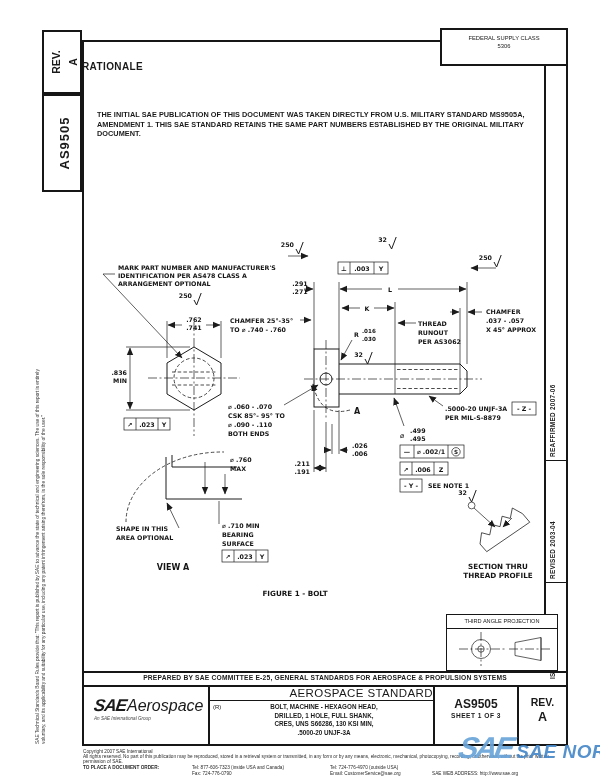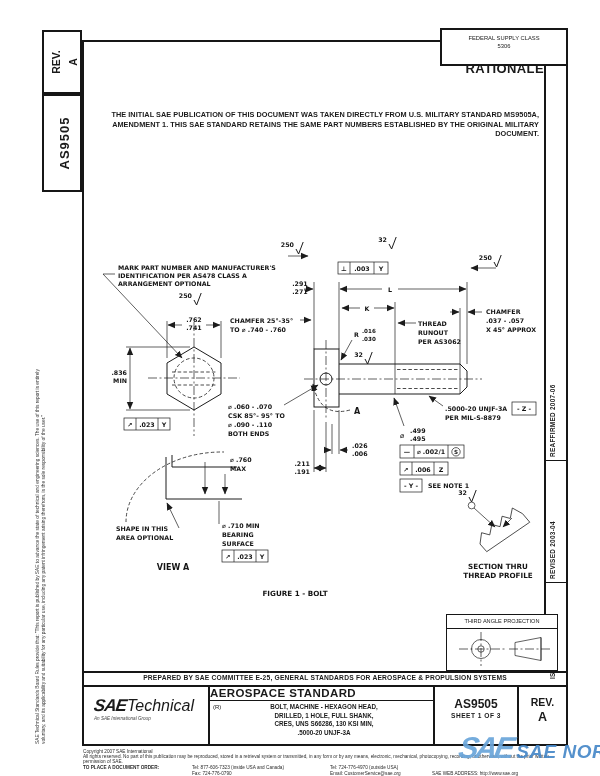--- a/index.html
+++ b/index.html
@@ -7,26 +7,26 @@
         font-family:"Liberation Sans","DejaVu Sans",sans-serif;color:#1a1a1a;}
   .abs{position:absolute;}
   .line{position:absolute;background:#161616;}
   .box{position:absolute;border:2px solid #161616;box-sizing:border-box;background:#fff;}
   .v-rot{position:absolute;transform:rotate(-90deg);transform-origin:0 0;}
   .tiny{font-size:4.8px;line-height:5.6px;color:#3a3a3a;}
   .margin-note{font-size:6.4px;font-weight:bold;letter-spacing:.3px;white-space:nowrap;color:#222;}
   .tab-rev{font-size:10.5px;font-weight:bold;text-align:center;line-height:17px;padding-top:2px;}
   .tab-doc{font-size:13px;font-weight:bold;text-align:center;line-height:38px;letter-spacing:1px;}
   .fsc{font-size:5.8px;text-align:center;line-height:7.5px;padding-top:5px;color:#222;}
-  .rat-head{font-size:13px;font-weight:600;text-align:right;letter-spacing:.4px;}
+  .rat-head{font-size:10px;font-weight:600;text-align:left;letter-spacing:.4px;}
   .para{font-size:7.3px;line-height:9.6px;letter-spacing:.05px;}
-  .b{font-weight:bold;text-align:right;}
+  .b{font-weight:bold;}
   .prep{font-size:6.7px;font-weight:600;text-align:center;letter-spacing:.2px;}
   .proj-label{font-size:5.6px;text-align:center;line-height:13px;border-bottom:1.5px solid #161616;}
-  .tb-type{font-size:11.5px;font-weight:bold;text-align:left;letter-spacing:.4px;}
+  .tb-type{font-size:11.5px;font-weight:normal;text-align:right;letter-spacing:.4px;}
   .tb-title{font-size:6.3px;font-weight:600;text-align:center;line-height:8.6px;}
   .tb-num{font-size:12px;font-weight:bold;text-align:center;}
   .tb-sheet{font-size:6.6px;font-weight:600;text-align:center;letter-spacing:.5px;}
   .tb-rev1{font-size:10.5px;font-weight:bold;text-align:center;}
   .tb-rev2{font-size:12.5px;font-weight:bold;text-align:center;}
   .logo-sae{font-style:italic;font-weight:900;font-size:17px;letter-spacing:-1px;transform:skewX(-8deg);display:inline-block;}
   .logo-aero{font-style:italic;font-size:16px;letter-spacing:0px;display:inline-block;margin-left:1px;}
   .logo-sub{font-size:4.6px;font-style:italic;color:#444;margin-top:0px;}
   .ft{position:absolute;font-size:4.7px;line-height:5.4px;color:#2b2b2b;}
   .ftb{font-weight:bold;}
@@ -315,21 +315,21 @@
 
   <div class="line" style="left:82px;top:671px;width:486px;height:2px;"></div>
   <div class="abs prep" style="left:82px;top:674px;width:486px;">PREPARED BY SAE COMMITTEE E-25, GENERAL STANDARDS FOR AEROSPACE &amp; PROPULSION SYSTEMS</div>
   <div class="line" style="left:82px;top:685px;width:486px;height:2px;"></div>
 
   <div class="line" style="left:208px;top:685px;width:2px;height:61px;"></div>
   <div class="line" style="left:433px;top:685px;width:2px;height:61px;"></div>
   <div class="line" style="left:517px;top:685px;width:2px;height:61px;"></div>
 
   <div class="abs" style="left:94px;top:696px;width:110px;">
-    <span class="logo-sae">SAE</span><span class="logo-aero">Technical</span>
+    <span class="logo-sae">SAE</span><span class="logo-aero">Aerospace</span>
     <div class="logo-sub">An SAE International Group</div>
   </div>
 
   <div class="abs tb-type" style="left:210px;top:687px;width:223px;">AEROSPACE STANDARD</div>
   <div class="line" style="left:208px;top:700px;width:227px;height:1px;"></div>
   <div class="abs" style="left:213px;top:704px;font-size:6px;">(R)</div>
   <div class="abs tb-title" style="left:224px;top:703px;width:200px;">
     <div>BOLT, MACHINE - HEXAGON HEAD,</div>
     <div>DRILLED, 1 HOLE, FULL SHANK,</div>
     <div>CRES, UNS S66286, 130 KSI MIN,</div>

